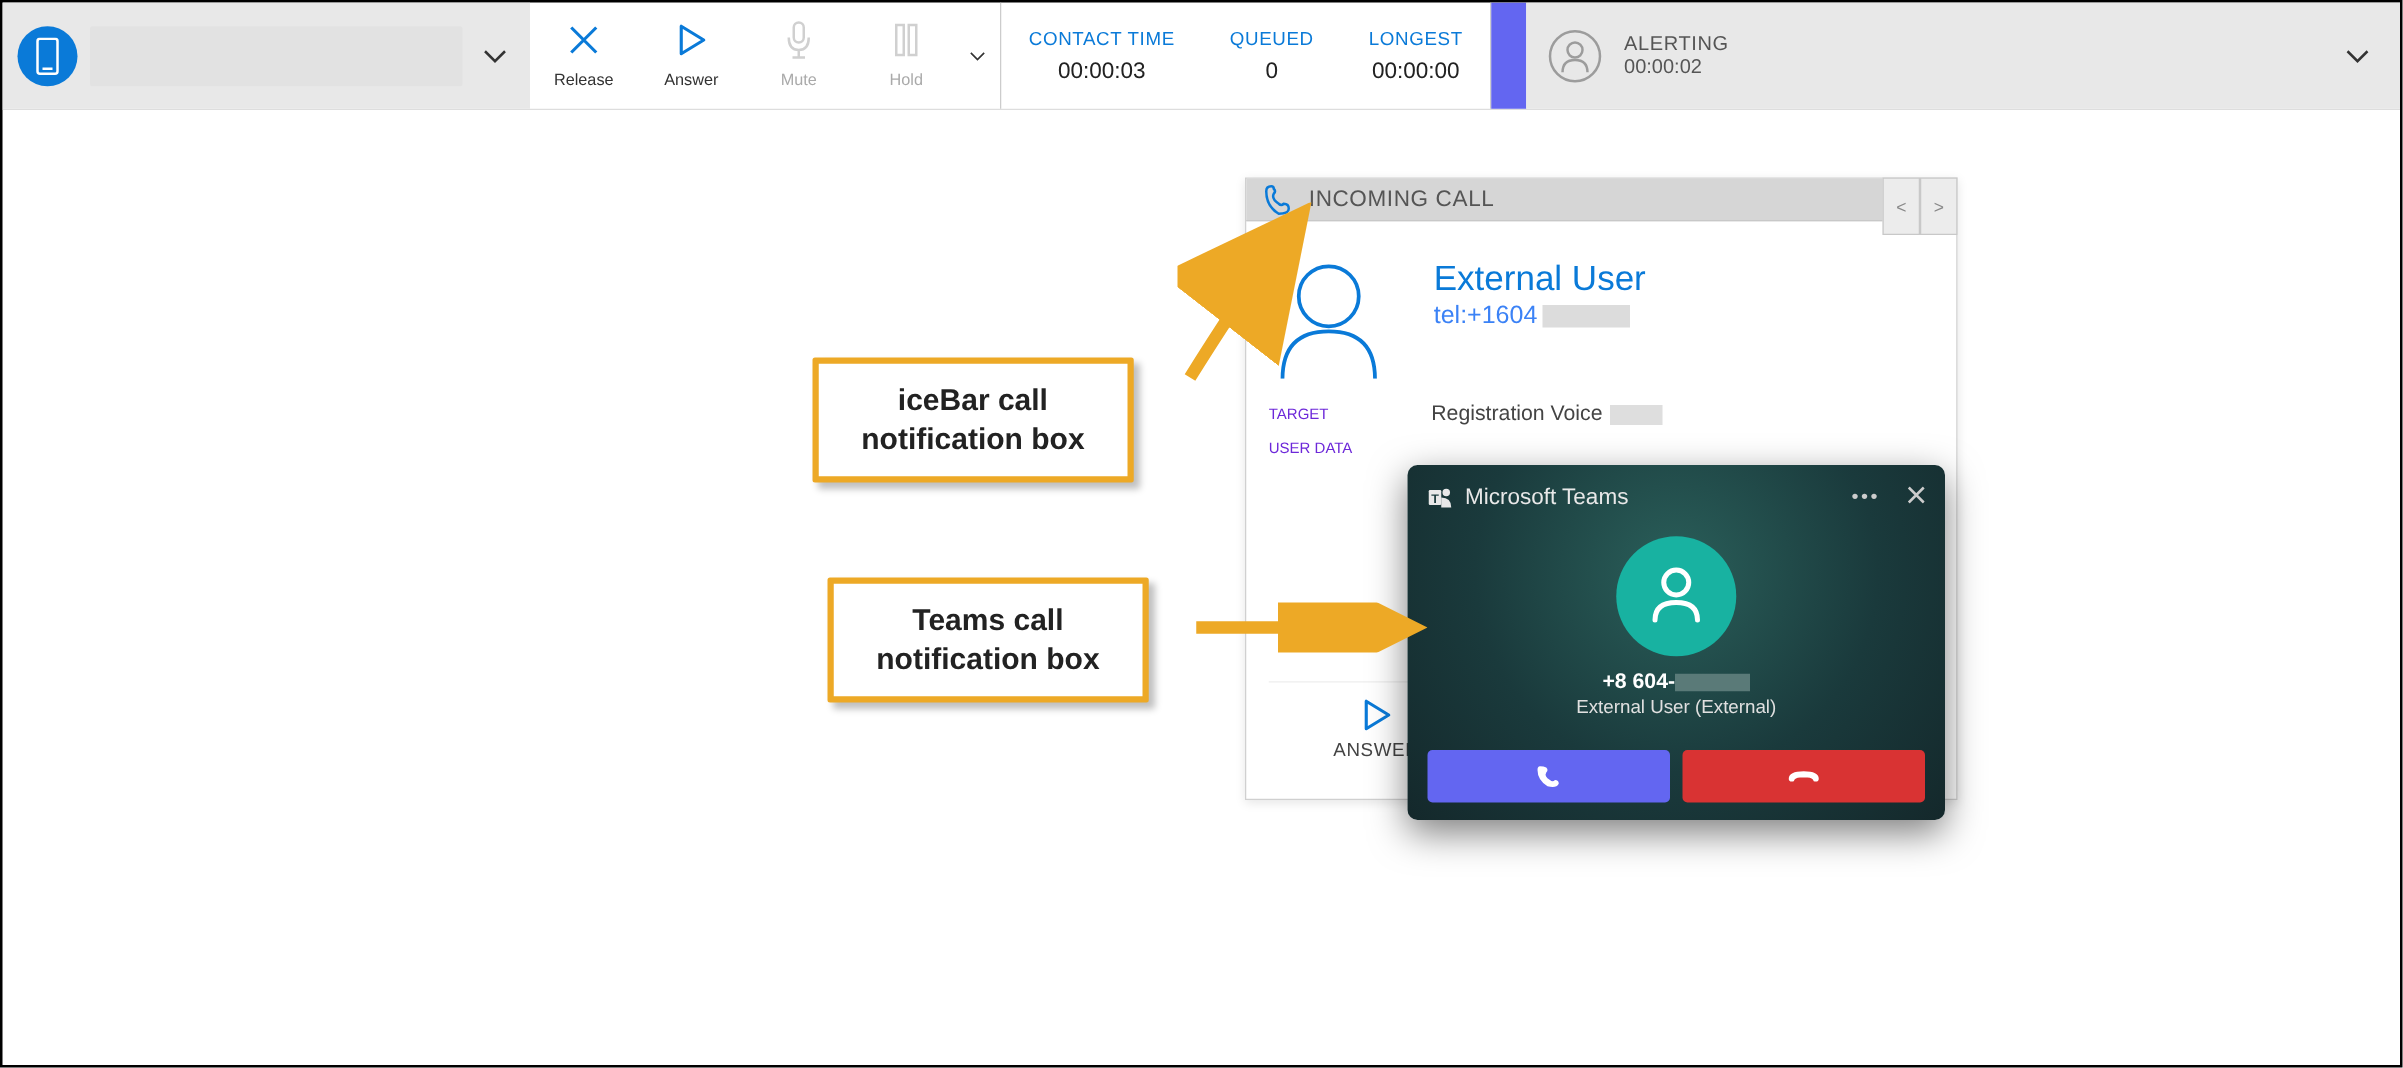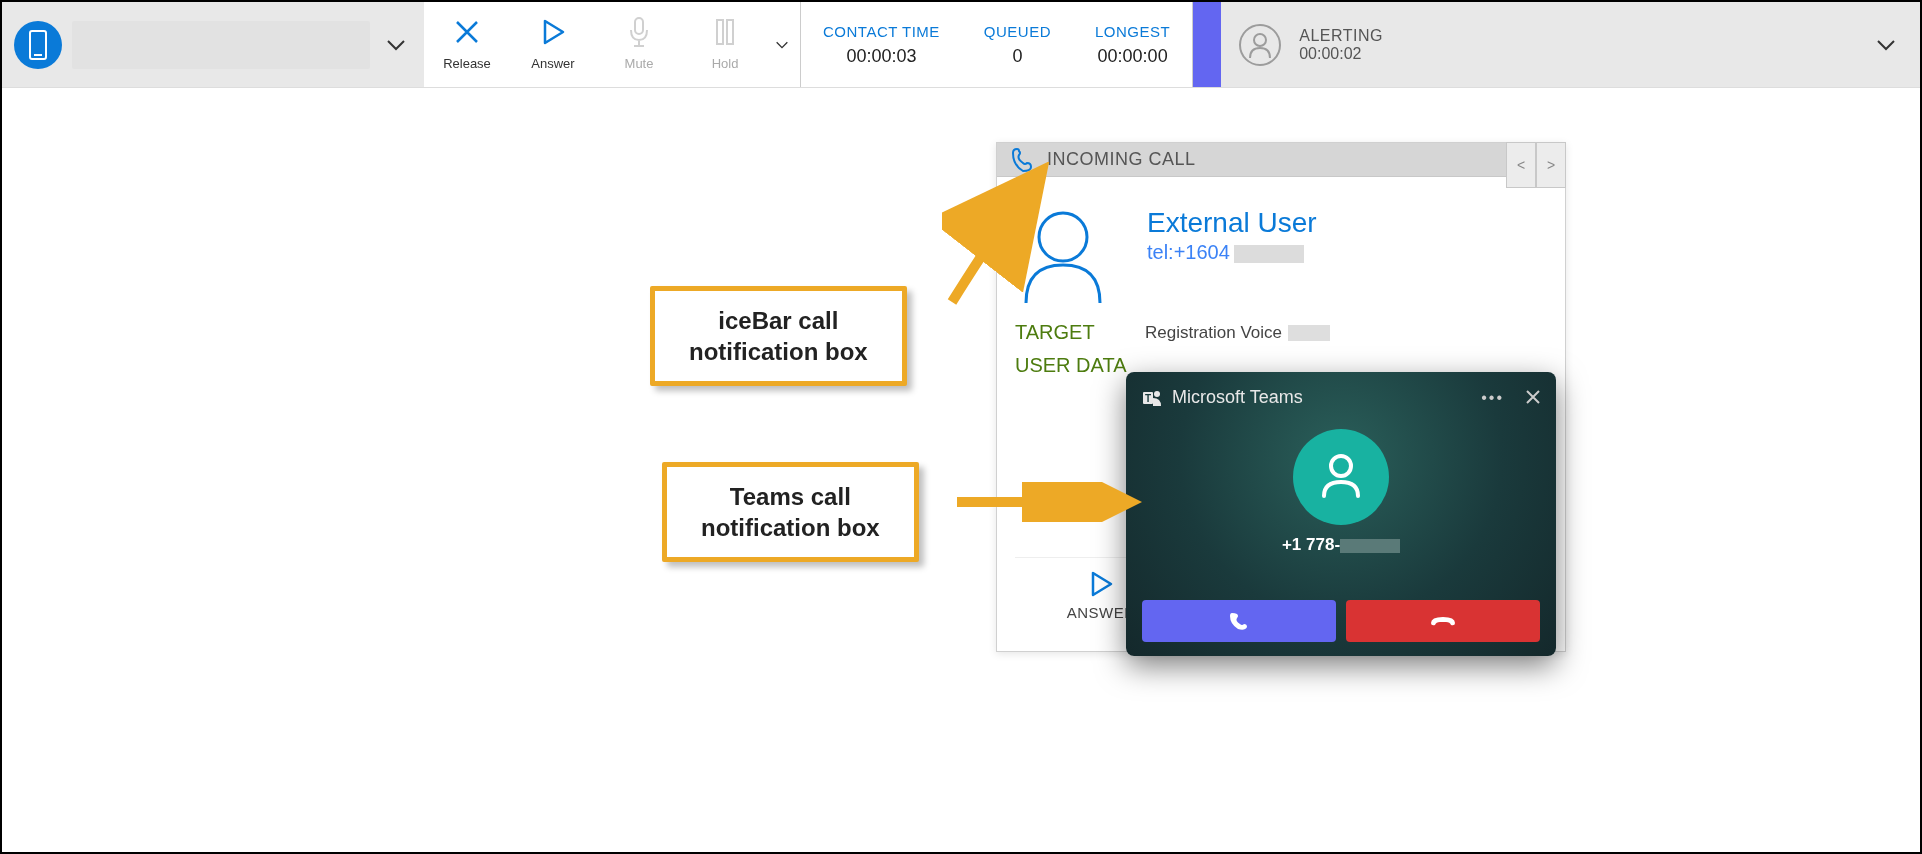--- a/index.html
+++ b/index.html
@@ -42,21 +42,21 @@
 .nav-arrows div { width: 30px; height: 46px; background: #ececec; border: 1px solid #c8c8c8; display: flex; align-items: center; justify-content: center; color: #888; font-size: 14px; }
 
 .incoming-body { padding: 30px 18px 18px; }
 .caller-row { display: flex; gap: 36px; align-items: flex-start; }
 .caller-avatar { width: 96px; height: 96px; display: flex; align-items: center; justify-content: center; }
 .caller-info .name { font-size: 28px; color: #0a7ad8; font-weight: 400; }
 .caller-info .tel { font-size: 20px; color: #3b82f6; margin-top: 2px; }
 .caller-info .tel .redacted { display: inline-block; width: 70px; height: 18px; background: #dcdcdc; vertical-align: middle; margin-left: 4px; }
 .details { margin-top: 18px; }
 .detail-row { display: flex; align-items: center; margin-bottom: 10px; }
-.detail-row .k { width: 130px; font-size: 20px; color: #4d7c0f; }
+.detail-row .k { width: 130px; font-size: 12px; color: #6d28d9; }
 .detail-row .v { font-size: 17px; color: #444; }
 .detail-row .redacted { display: inline-block; width: 42px; height: 16px; background: #dedede; vertical-align: middle; margin-left: 6px; }
 
 .incoming-actions { display: flex; justify-content: space-around; border-top: 1px solid #eee; padding: 10px 0 12px; margin-top: 180px; }
 .in-act { display: flex; flex-direction: column; align-items: center; gap: 4px; }
 .in-act .ico { height: 32px; display: flex; align-items: center; justify-content: center; }
 .in-act span { font-size: 15px; color: #444; letter-spacing: 0.5px; }
 .in-act.disabled span { color: #bbb; }
 
 
@@ -249,21 +249,22 @@
           <path d="M1 1 L13 13 M13 1 L1 13" stroke="#ccc" stroke-width="2"></path>
         </svg>
     </div>
   </div>
   <div class="teams-avatar">
     <svg width="50" height="54">
         <circle cx="25" cy="16" r="10" fill="none" stroke="#fff" stroke-width="4"></circle>
         <path d="M8 46 Q8 32 25 32 Q42 32 42 46" fill="none" stroke="#fff" stroke-width="4" stroke-linecap="round"></path>
       </svg>
   </div>
-  <div class="num"><span>+1 778-</span><span class="redacted"></span></div>
+  <div class="num"><span>+8 604-</span><span class="redacted"></span></div>
+  <div class="who">External User (External)</div>
   <div class="teams-btns">
     <button class="btn-accept">
       <svg width="24" height="24">
           <path d="M5 4 Q3 4 3 7 Q3 15 11 20 Q18 22 20 18 Q20 15 17 15 Q15 17 13 15 Q8 12 10 9 Q12 7 10 5 Q8 4 5 4 Z" fill="#fff"></path>
         </svg>
     </button>
     <button class="btn-decline">
       <svg width="30" height="24">
           <path d="M3 14 Q3 8 15 8 Q27 8 27 14 Q27 17 23 16 Q22 13 18 13 L12 13 Q8 13 7 16 Q3 17 3 14 Z" fill="#fff"></path>
         </svg>

